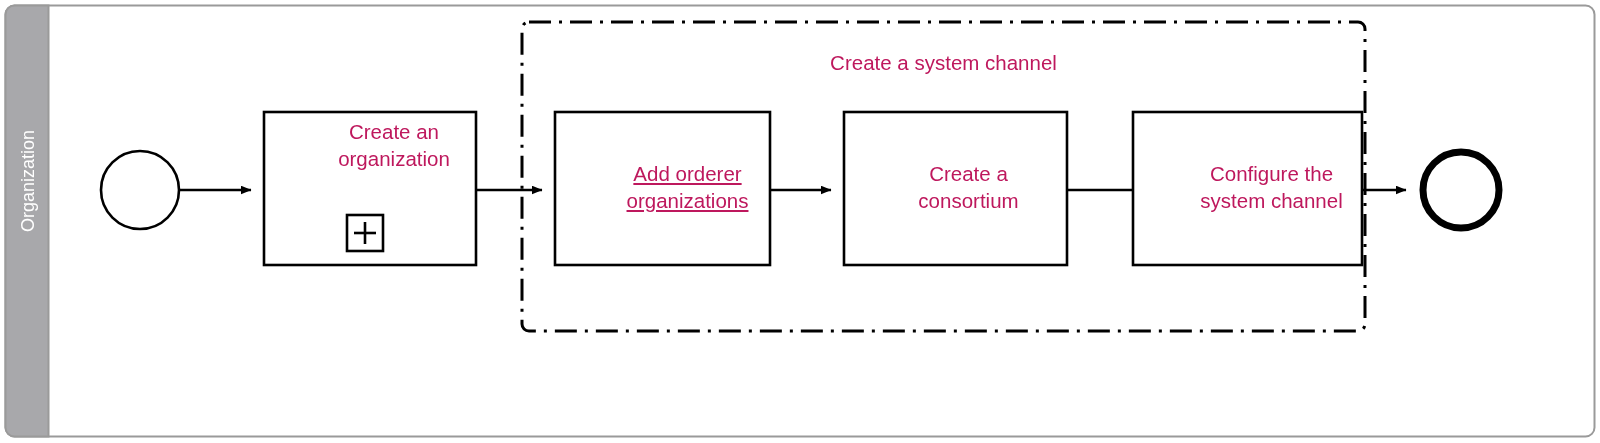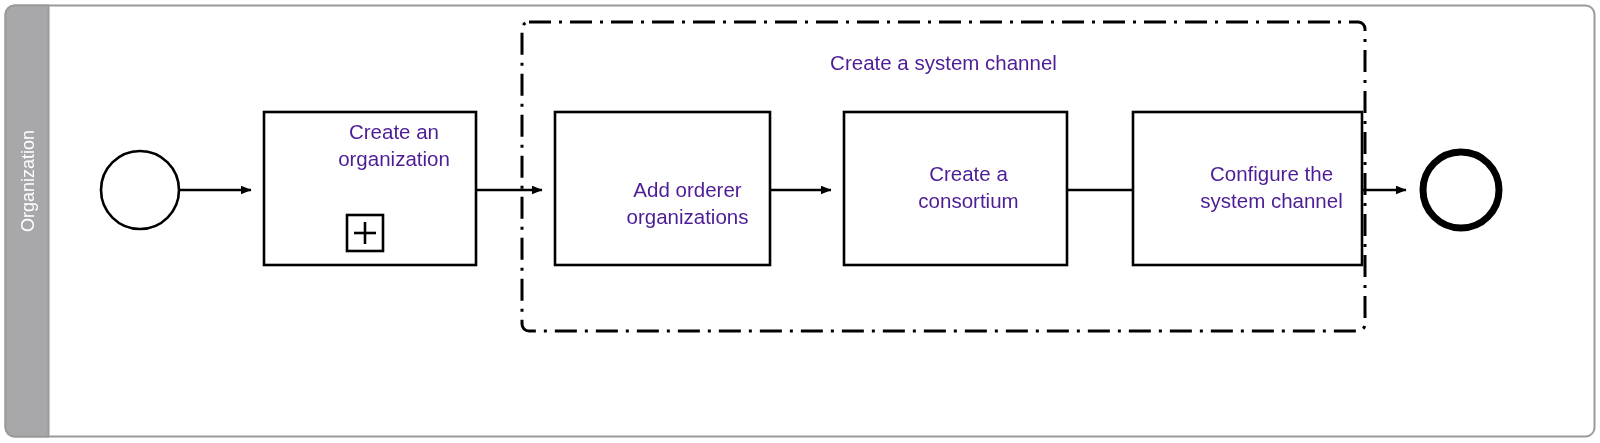--- a/index.html
+++ b/index.html
@@ -20,21 +20,21 @@
     background: #ffffff;
   }
   #diagram-svg {
     position: absolute;
     left: 0;
     top: 0;
   }
   .bpmn-label {
     position: absolute;
     text-align: center;
-    color: #4c1d95;
+    color: #be185d;
     font-family: "Liberation Sans", sans-serif;
     line-height: 1.33;
     white-space: pre-line;
     pointer-events: none;
   }
   .task-label {
     font-size: 20.5px;
     margin-left: 24px;
   }
   .group-label {
@@ -97,21 +97,21 @@
     </g>
   </svg>
 
   <div class="lane-label" style="left:18px; top:232px;">Organization</div>
 
   <div class="bpmn-label group-label" style="left:522px; top:49px; width:843px;">Create a system channel</div>
 
   <div class="bpmn-label task-label" style="left:264px; top:118px; width:212px;">Create an
 organization</div>
 
-  <div class="bpmn-label task-label" style="left:555px; top:176px; width:217px;">Add orderer
+  <div class="bpmn-label task-label" style="left:555px; top:160px; width:217px;text-decoration:underline;">Add orderer
 organizations</div>
 
   <div class="bpmn-label task-label" style="left:844px; top:160px; width:201px;">Create a
 consortium</div>
 
   <div class="bpmn-label task-label" style="left:1133px; top:160px; width:229px;">Configure the
 system channel</div>
 
 </div>
 

